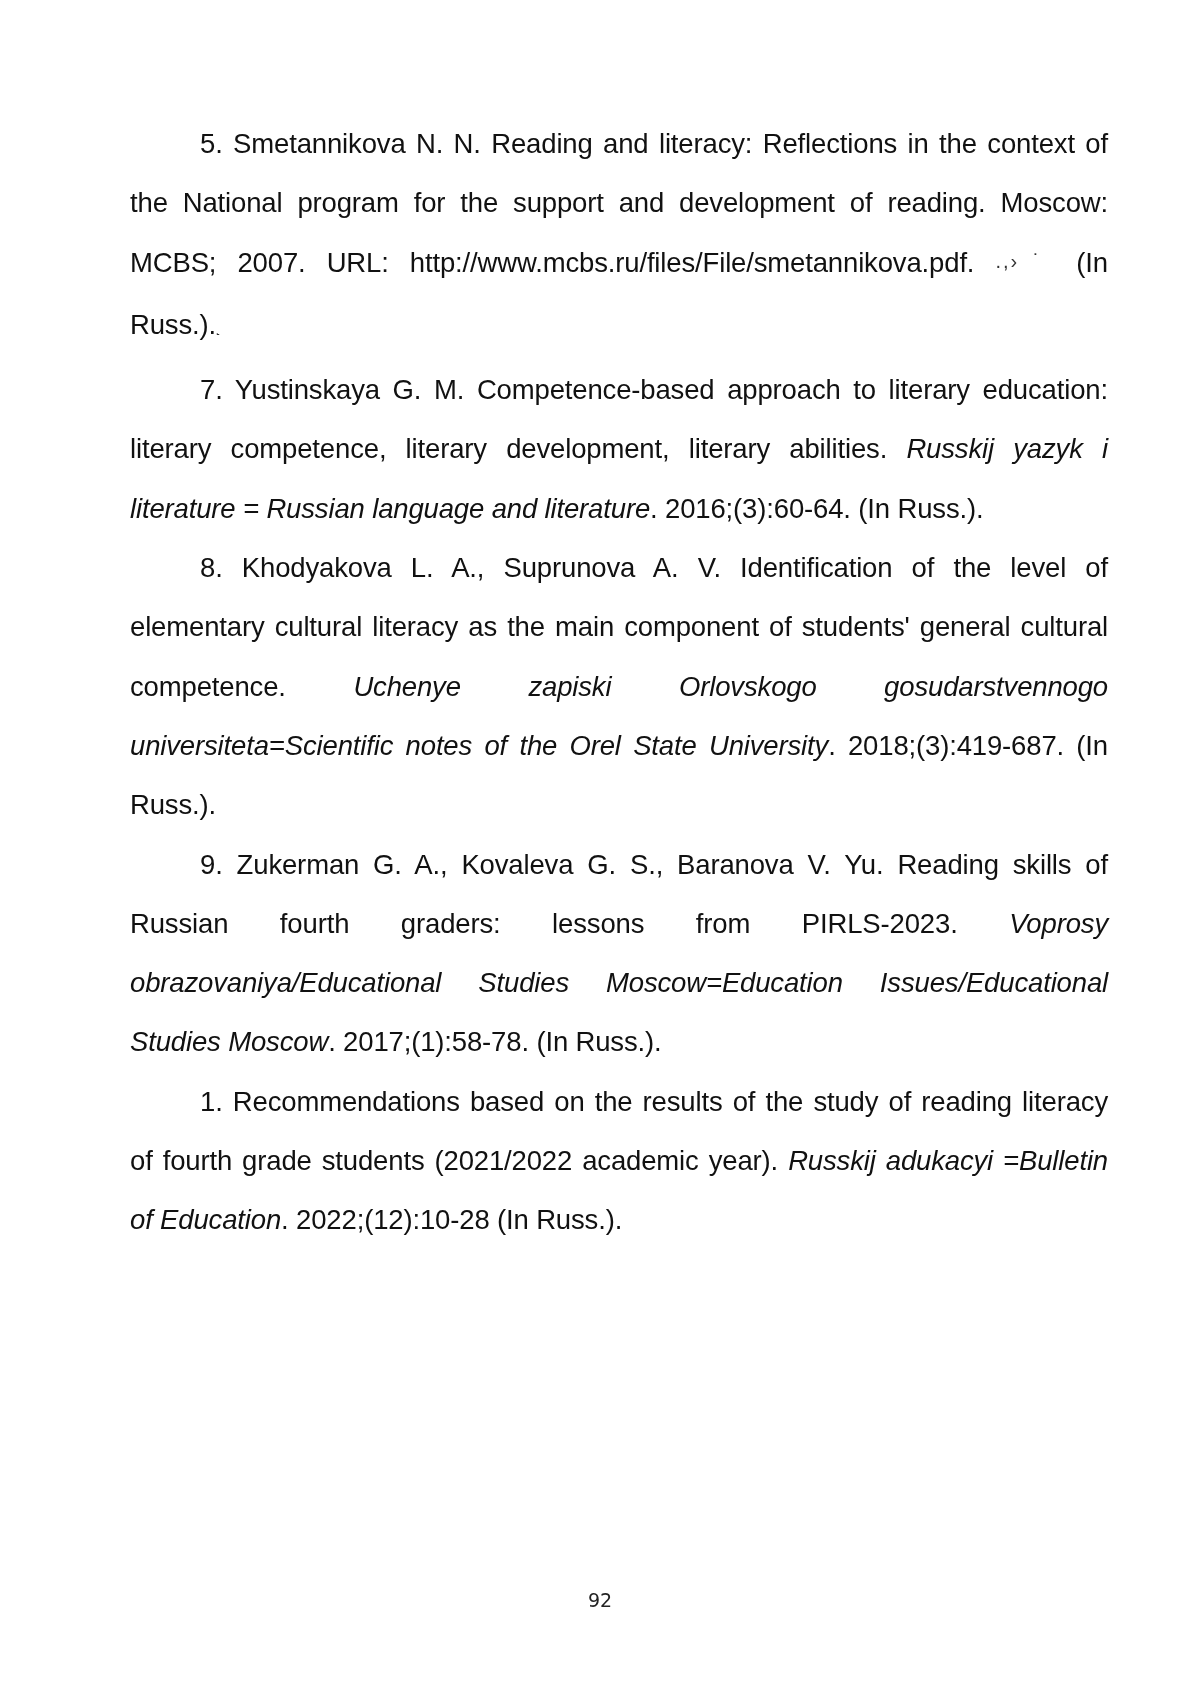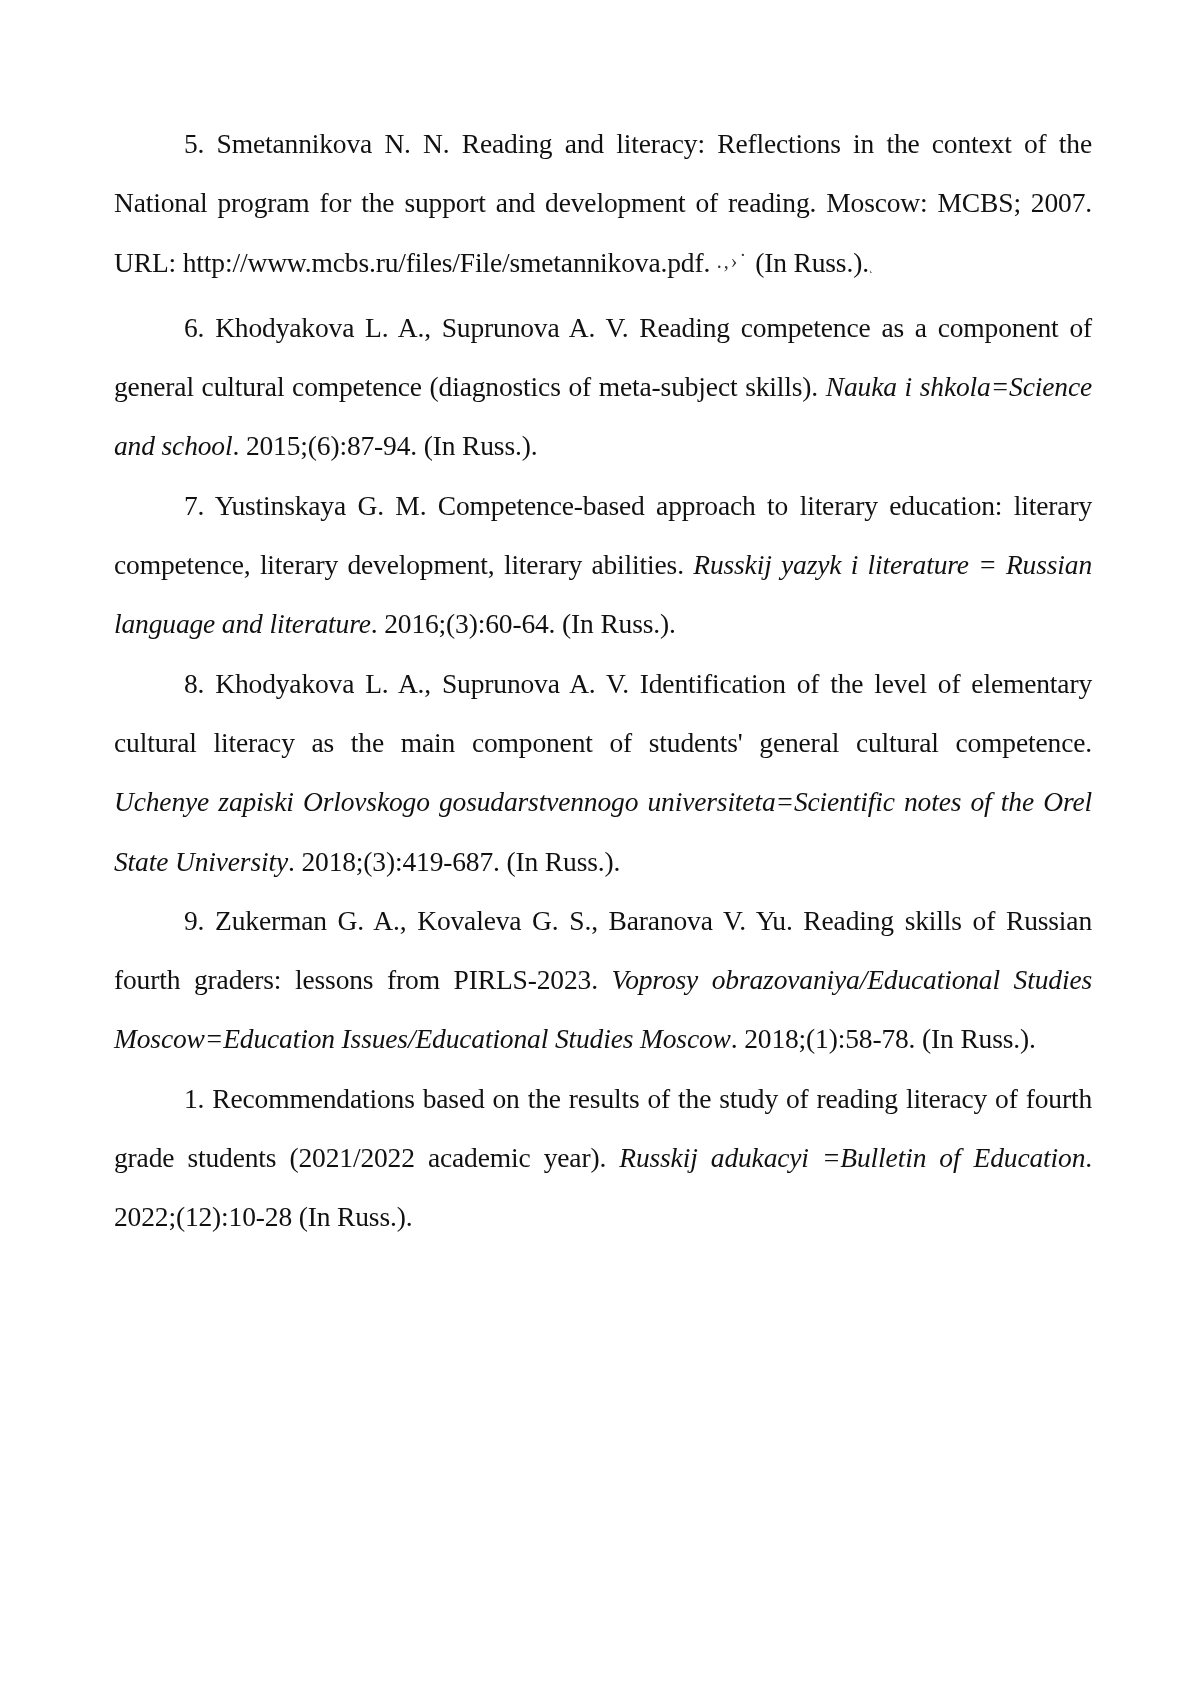--- a/index.html
+++ b/index.html
@@ -16,24 +16,24 @@
     }
     .page {
       position: absolute;
       left: 0; top: 0;
       width: 1200px;
       height: 1698px;
       background: #ffffff;
     }
     .refs {
       position: absolute;
-      left: 114px;
+      left: 130px;
       top: 114px;
       width: 978px;
-      font-family: Liberation Serif, serif;
+      font-family: Liberation Sans, sans-serif;
       font-size: 27.5px;
       line-height: 59.3px;
       text-align: justify;
       text-justify: inter-word;
       letter-spacing: -0.15px;
     }
     .ref {
       margin: 0;
       text-indent: 70px;
     }
@@ -63,25 +63,25 @@
     }
   </style>
 </head>
 <body>
 
 <div class="page">
   <div class="refs">
 
     <p class="ref"><span>5.</span><span> Smetannikova N. N. Reading and literacy: Reflections in the context of the National program for the support and development of reading. Moscow: MCBS; 2007. URL: http://www.mcbs.ru/files/File/smetannikova.pdf. </span><span class="marks"> .,›˙ </span><span> (In Russ.).</span><span class="para-mark">˻</span></p>
 
-    <p class="ref"><span>6.</span><span> Khodyakova L. A., Suprunova A. V. Reading competence as a component of general cultural competence (diagnostics of meta-subject skills). </span><i>Nauka i shkola=Science and school</i><span>. 2015;(6):87-94. (In Russ.).</span></p>
 
     <p class="ref"><span>7.</span><span> Yustinskaya G. M. Competence-based approach to literary education: literary competence, literary development, literary abilities. </span><i>Russkij yazyk i literature = Russian language and literature</i><span>. 2016;(3):60-64. (In Russ.).</span></p>
 
     <p class="ref"><span>8.</span><span> Khodyakova L. A., Suprunova A. V. Identification of the level of elementary cultural literacy as the main component of students' general cultural competence. </span><i>Uchenye zapiski Orlovskogo gosudarstvennogo universiteta=Scientific notes of the Orel State University</i><span>.  2018;(3):419-687. (In Russ.).</span></p>
 
-    <p class="ref"><span>9.</span><span> Zukerman G. A., Kovaleva G. S., Baranova V. Yu. Reading skills of Russian fourth graders: lessons from PIRLS-2023. </span><i>Voprosy obrazovaniya/Educational Studies Moscow=Education Issues/Educational Studies Moscow</i><span>. 2018;(1):58-78. (In Russ.).</span></p>
+    <p class="ref"><span>9.</span><span> Zukerman G. A., Kovaleva G. S., Baranova V. Yu. Reading skills of Russian fourth graders: lessons from PIRLS-2023. </span><i>Voprosy obrazovaniya/Educational Studies Moscow=Education Issues/Educational Studies Moscow</i><span>. 2017;(1):58-78. (In Russ.).</span></p>
 
     <p class="ref"><span>1.</span><span> Recommendations based on the results of the study of reading literacy of fourth grade students (2021/2022 academic year). </span><i>Russkij adukacyi =Bulletin of Education</i><span>. 2022;(12):10-28 (In Russ.).</span></p>
 
   </div>
 
+  <div class="page-number">92</div>
 </div>
 
 </body></html>

